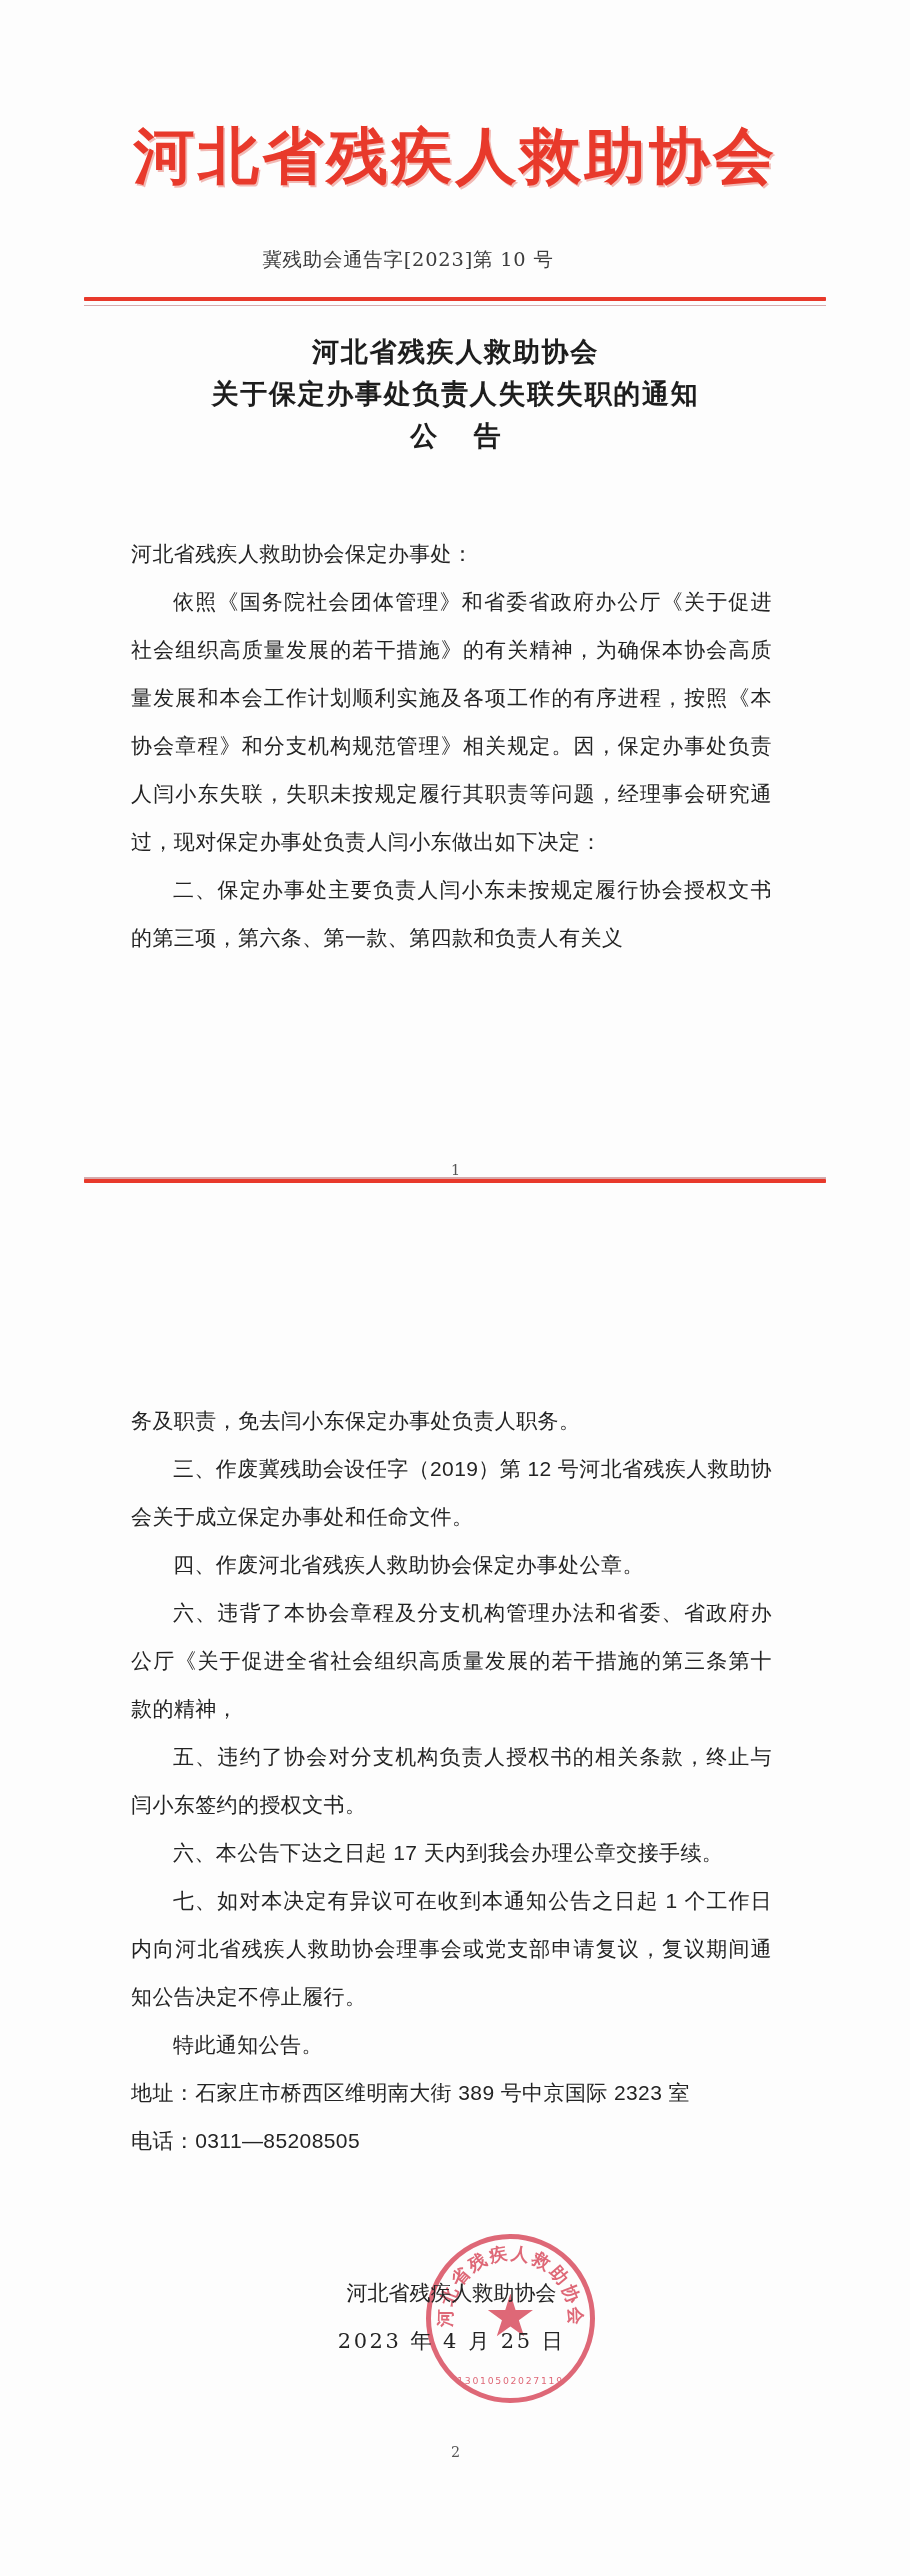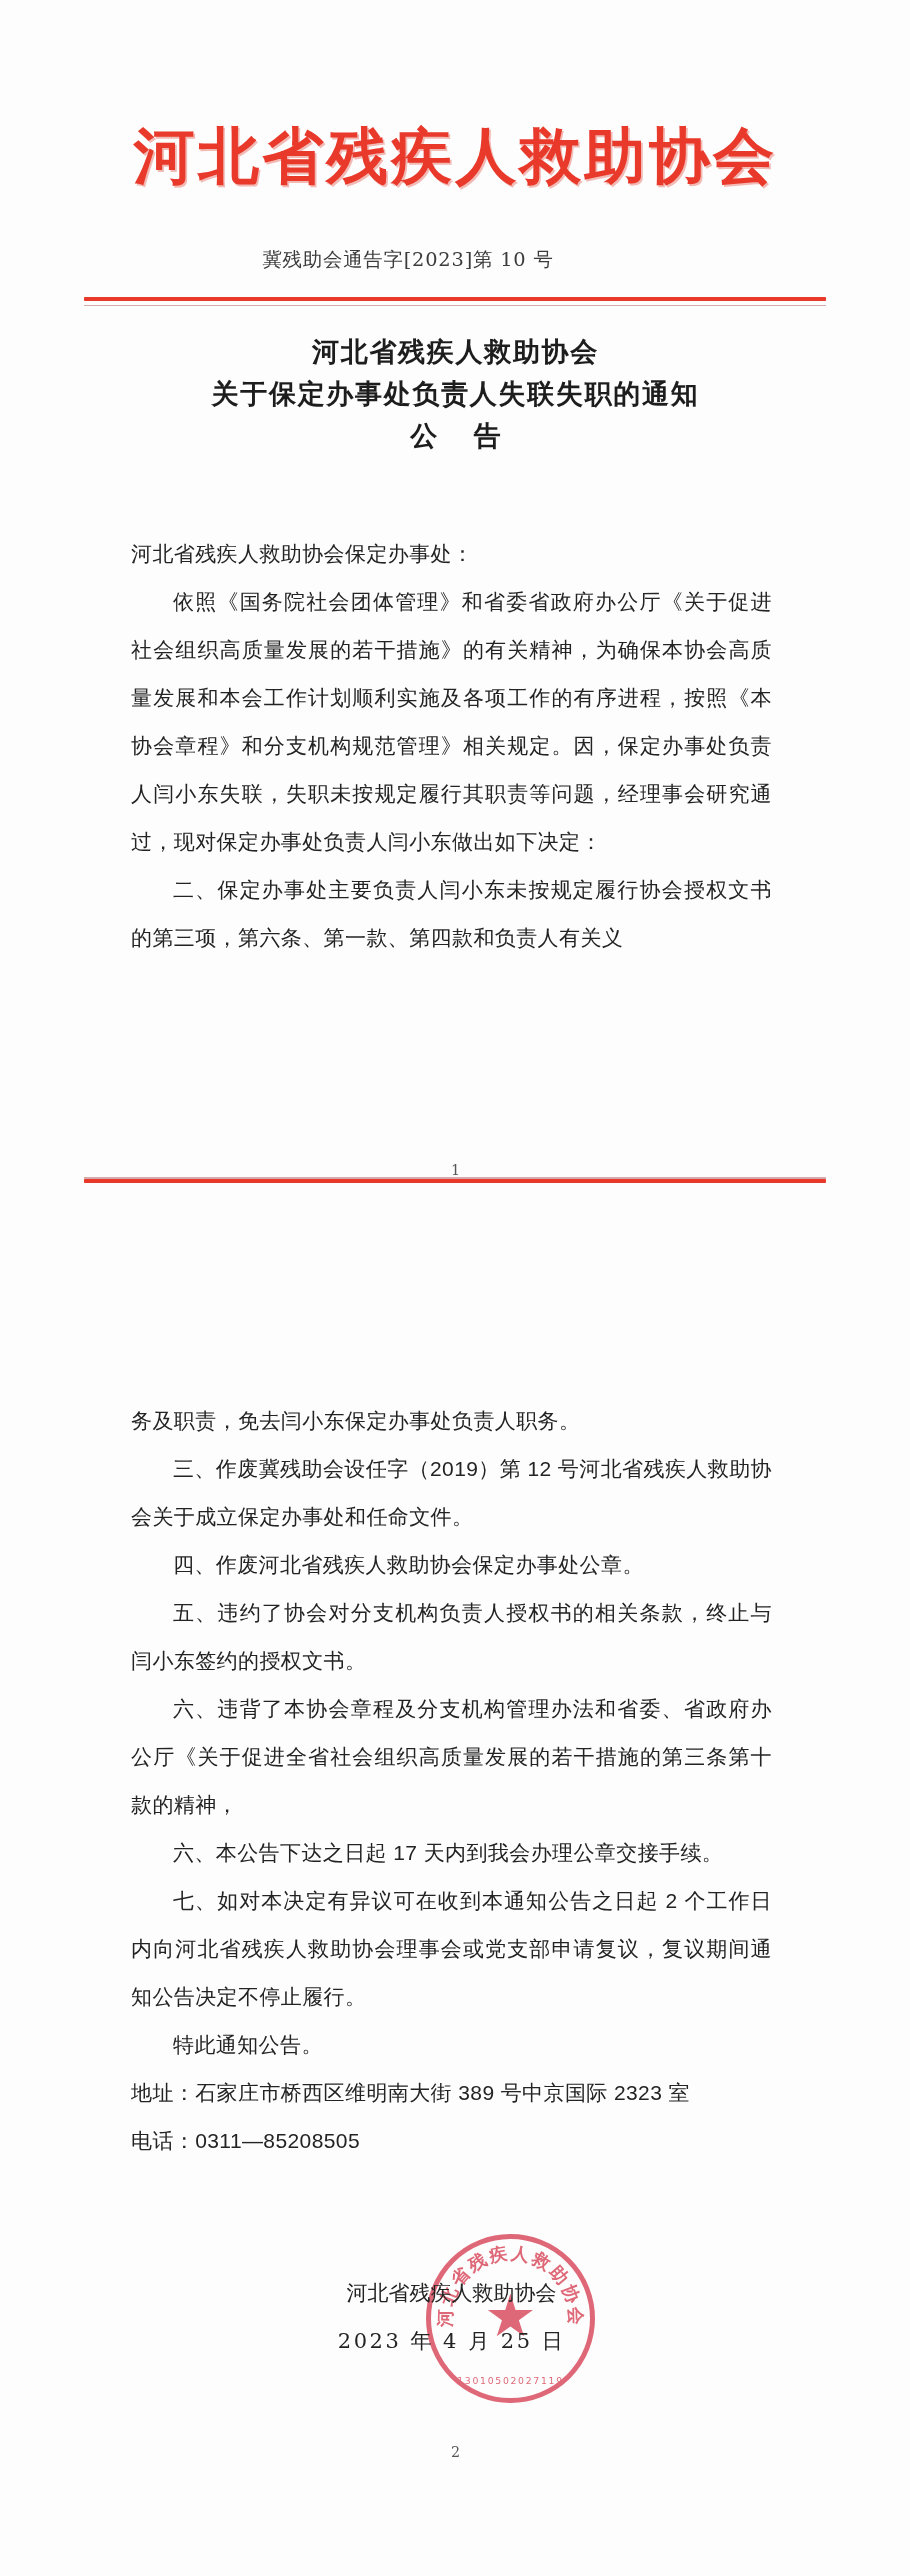--- a/index.html
+++ b/index.html
@@ -235,24 +235,24 @@
 
     <div class="rule-wrap rule-break">
       <div class="rule-thin"></div>
       <div class="rule-thick"></div>
     </div>
 
     <div class="body-block" id="body-page2">
       <p class="para flush">务及职责，免去闫小东保定办事处负责人职务。</p>
       <p class="para indent">三、作废冀残助会设任字（2019）第 12 号河北省残疾人救助协会关于成立保定办事处和任命文件。</p>
       <p class="para indent">四、作废河北省残疾人救助协会保定办事处公章。</p>
+      <p class="para indent">六、违背了本协会章程及分支机构管理办法和省委、省政府办公厅《关于促进全省社会组织高质量发展的若干措施的第三条第十款的精神，</p>
       <p class="para indent">五、违约了协会对分支机构负责人授权书的相关条款，终止与闫小东签约的授权文书。</p>
-      <p class="para indent">六、违背了本协会章程及分支机构管理办法和省委、省政府办公厅《关于促进全省社会组织高质量发展的若干措施的第三条第十款的精神，</p>
       <p class="para indent">六、本公告下达之日起 17 天内到我会办理公章交接手续。</p>
-      <p class="para indent">七、如对本决定有异议可在收到本通知公告之日起 2 个工作日内向河北省残疾人救助协会理事会或党支部申请复议，复议期间通知公告决定不停止履行。</p>
+      <p class="para indent">七、如对本决定有异议可在收到本通知公告之日起 1 个工作日内向河北省残疾人救助协会理事会或党支部申请复议，复议期间通知公告决定不停止履行。</p>
       <p class="para indent">特此通知公告。</p>
       <p class="para flush">地址：石家庄市桥西区维明南大街 389 号中京国际 2323 室</p>
       <p class="para flush">电话：0311—85208505</p>
     </div>
 
     <div class="seal">
       <svg class="seal-arc-text" viewBox="0 0 188 188">
         <defs>
           <path id="sealArc" d="M 24,94 A 70,70 0 0 1 164,94"></path>
         </defs>

